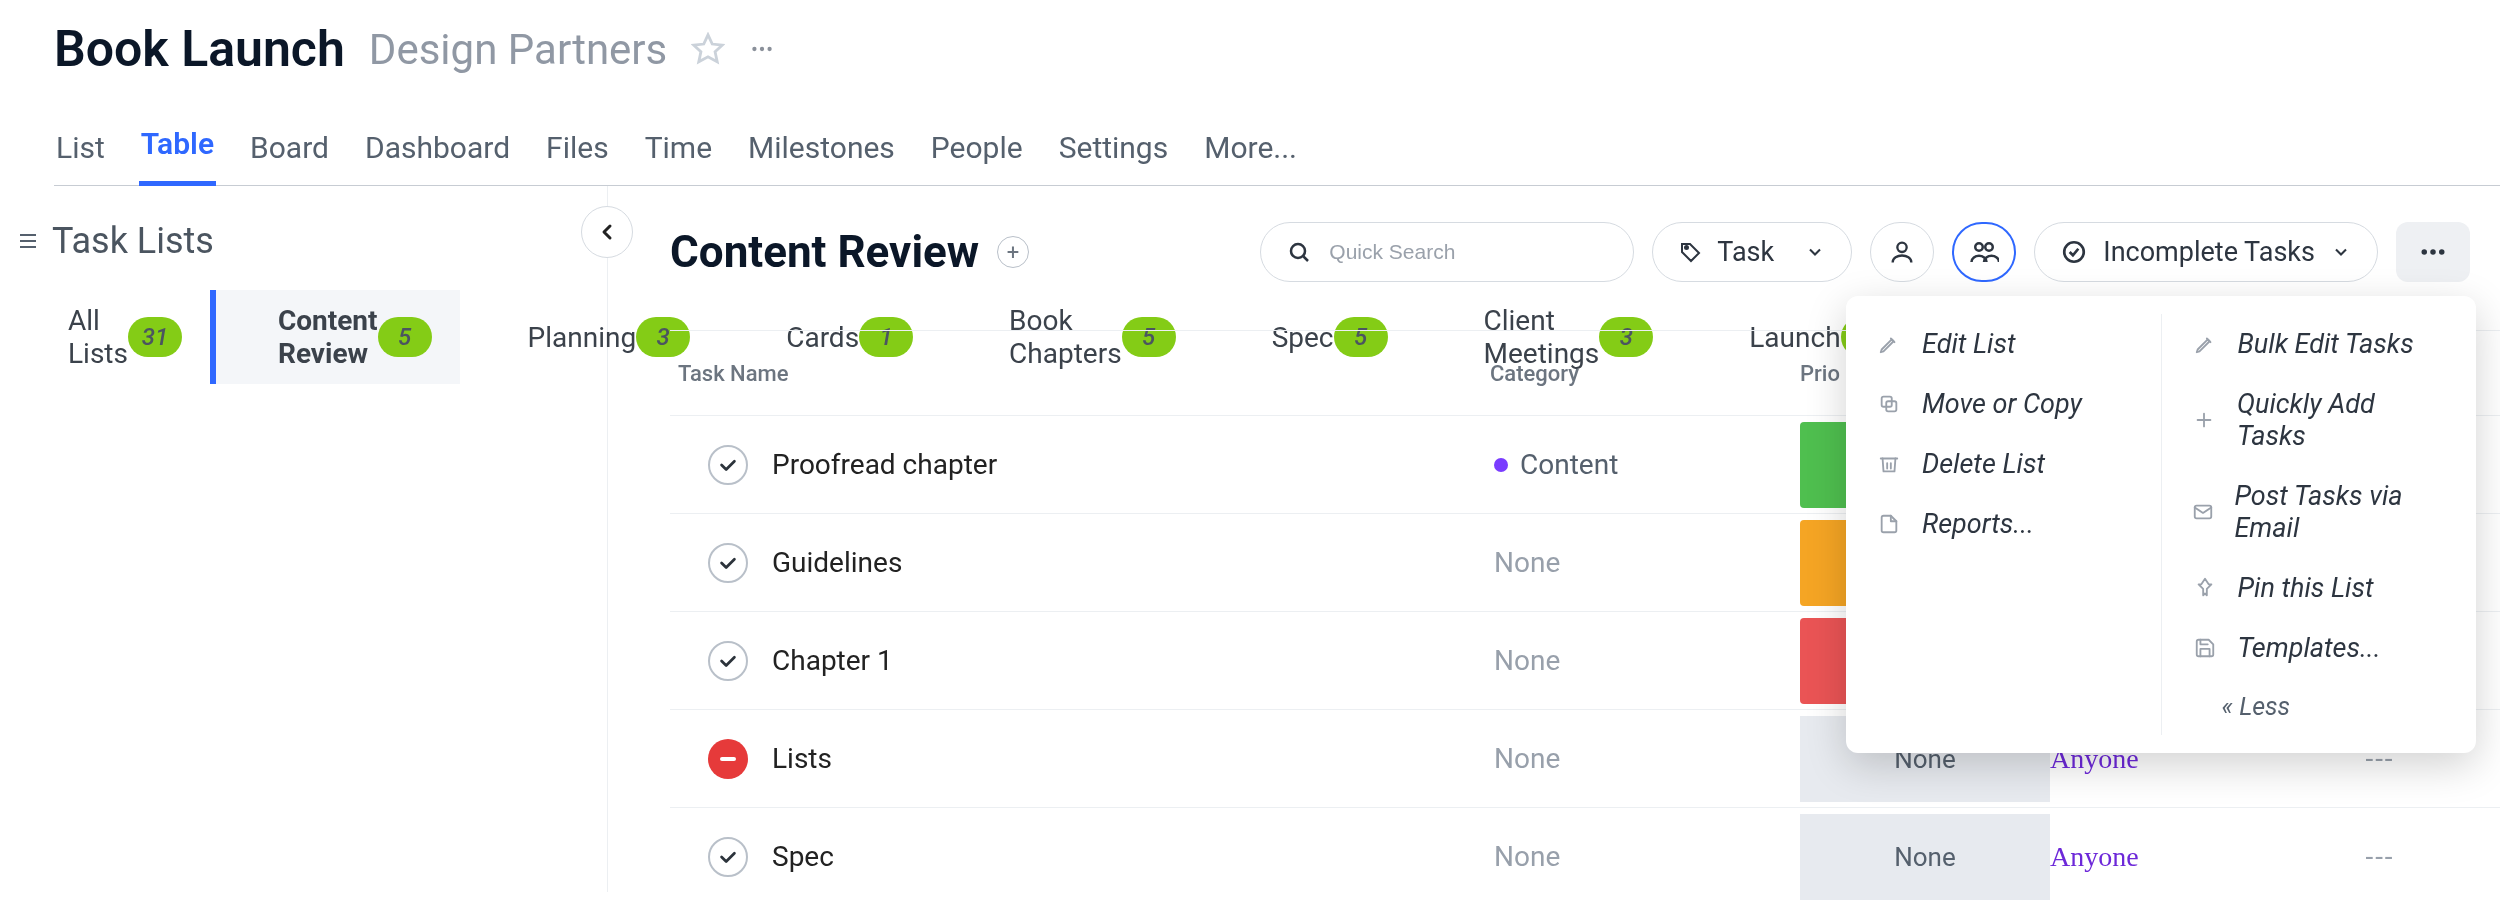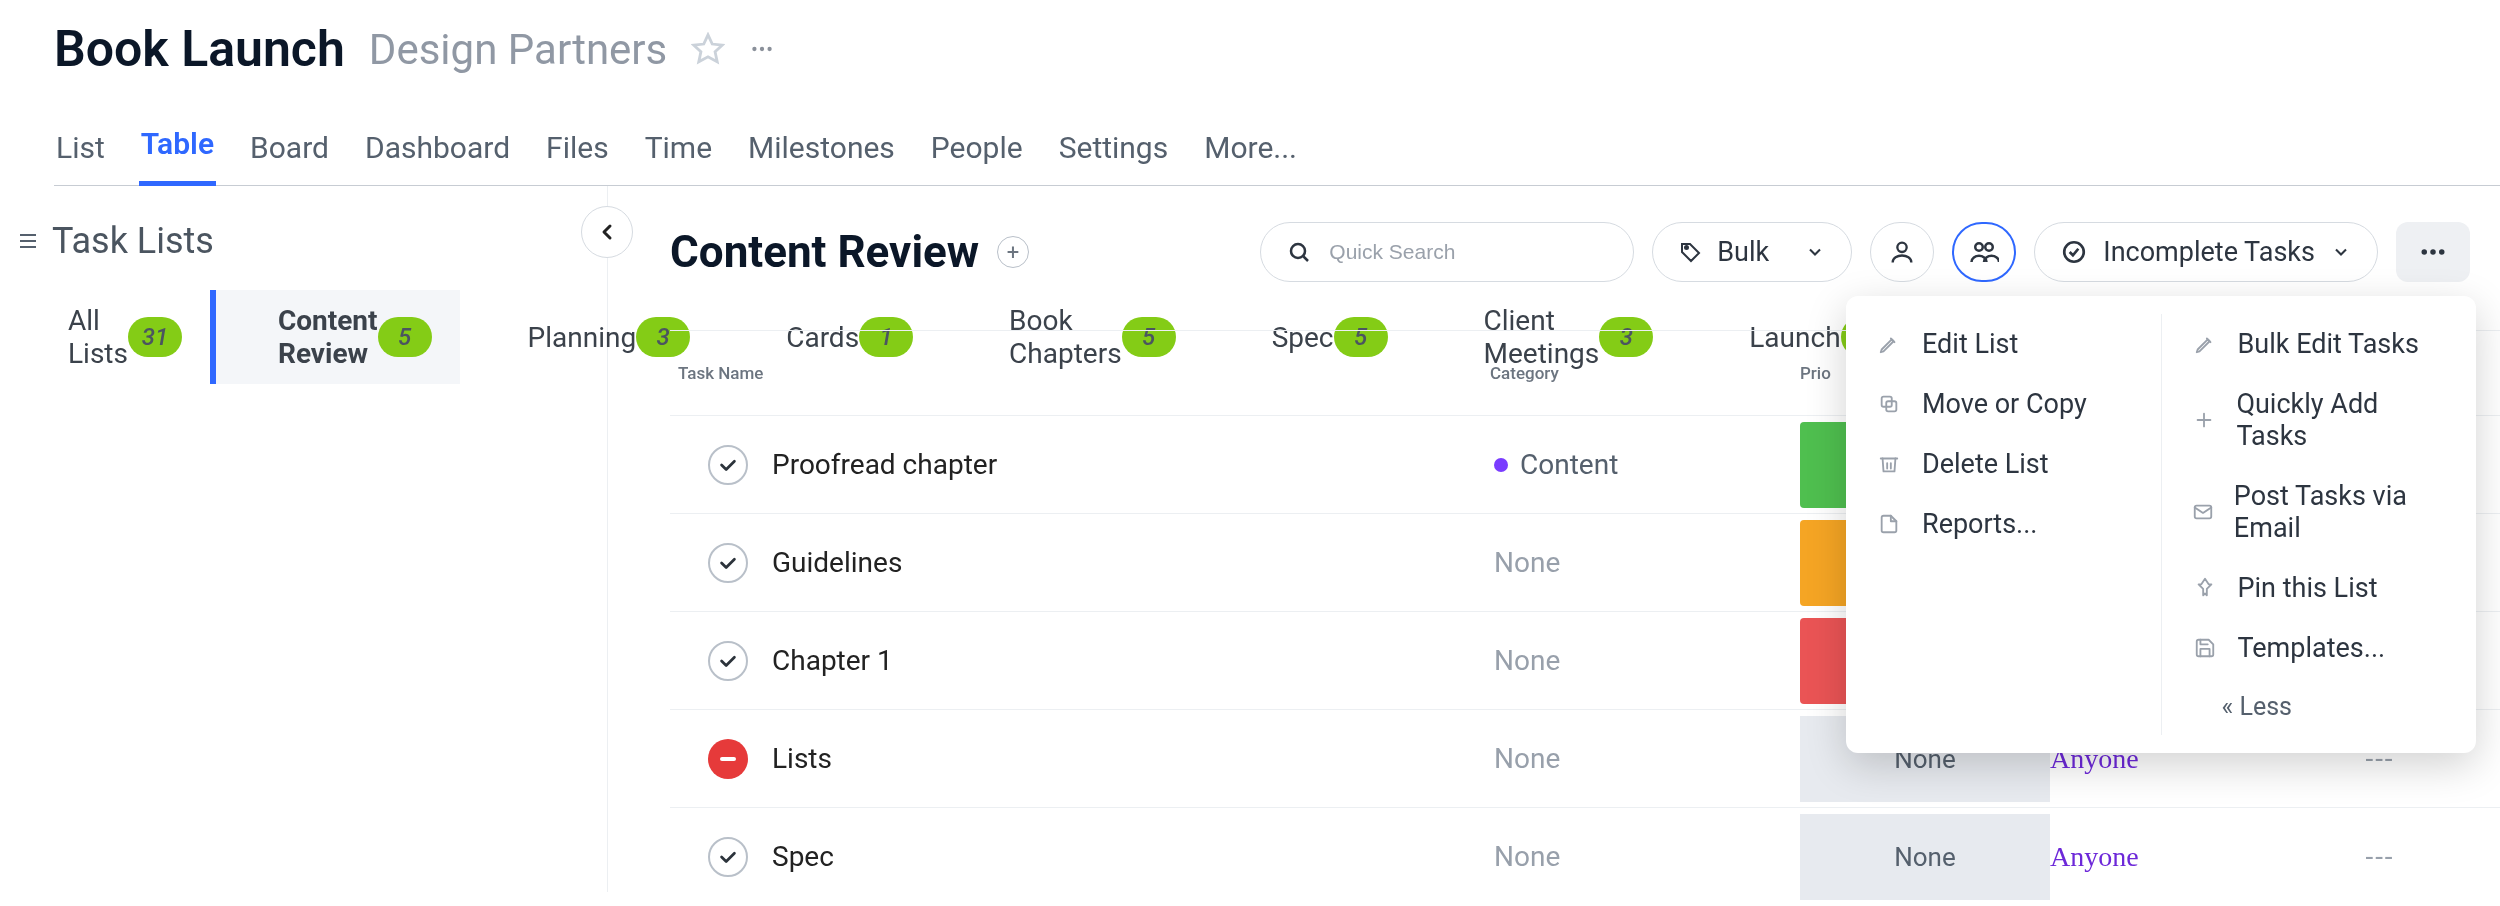--- a/index.html
+++ b/index.html
@@ -43,21 +43,21 @@
   .pill { height: 60px; border-radius: 34px; border: 1.5px solid #d6dbe1; background: #fff; display: flex; align-items: center; padding: 0 26px; font-size: 27px; color: #2d3540; gap: 16px; white-space: nowrap; }
   .pill input { border: none; outline: none; font-size: 21px; width: 280px; background: transparent; }
   .pill input::placeholder { color: #9aa1ab; }
   .pill.icon-only { padding: 0; width: 64px; justify-content: center; }
   .pill.selected { border-color: #2f68ff; border-width: 2px; }
   .square-icon { width: 74px; height: 60px; border-radius: 12px; background: #eef0f3; display: flex; align-items: center; justify-content: center; cursor: pointer; color: #2d3540; }
 
   
   .task-table { margin-top: 48px; border-top: 1px solid #eceff2; }
   .thead, .trow { display: grid; grid-template-columns: 820px 310px 250px 220px 220px; align-items: center; }
-  .thead { height: 84px; font-size: 17px; color: #6c7580; font-weight: 500; }
+  .thead { height: 84px; font-size: 22px; color: #6c7580; font-weight: 500; }
   .thead .th:first-child { padding-left: 8px; }
   .trow { height: 98px; border-top: 1px solid #eceff2; font-size: 28px; color: #222; }
   .tname-cell { display: flex; align-items: center; gap: 24px; padding-left: 38px; }
   .check-circle { width: 40px; height: 40px; border-radius: 50%; border: 2px solid #b9c0c9; display: flex; align-items: center; justify-content: center; color: #2c333b; flex-shrink: 0; }
   .check-circle svg { width: 22px; height: 22px; }
   .block-circle { width: 40px; height: 40px; border-radius: 50%; background: #e63a3a; display: flex; align-items: center; justify-content: center; color: #fff; flex-shrink: 0; }
   .block-circle .dash { width: 16px; height: 4px; background: #fff; border-radius: 2px; }
   .cat-cell { display: flex; align-items: center; gap: 12px; color: #55606d; padding-left: 4px; }
   .cat-dot { width: 14px; height: 14px; border-radius: 50%; }
   .muted { color: #98a0ab; }
@@ -66,21 +66,21 @@
   .prio-orange { background: #f5a524; }
   .prio-red { background: #ea5455; }
   .prio-none { background: #e7eaef; display: flex; align-items: center; justify-content: center; width: 100%; height: 86px; color: #55606d; font-size: 26px; }
   .center { text-align: left; color: #6d28d9; font-family: Liberation Serif, serif; }
   .dashes { color: #98a0ab; letter-spacing: 2px; text-align: center; }
 
   
   .dropdown { position: absolute; top: 110px; left: 1238px; width: 630px; background: #fff; border-radius: 12px; box-shadow: 0 12px 40px rgba(0,0,0,0.18); display: flex; padding: 18px 0; z-index: 50; }
   .dropdown-col { flex: 1; display: flex; flex-direction: column; }
   .dropdown-col:first-child { border-right: 1px solid #eceff2; }
-  .menu-item { display: flex; align-items: center; gap: 20px; padding: 14px 30px; font-size: 27px; color: #2d3540; cursor: pointer; }
+  .menu-item { display: flex; align-items: center; gap: 20px; padding: 14px 30px; font-size: 27px; color: #2d3540; cursor: pointer; font-style: italic; }
   .menu-item .mi-icon { width: 26px; color: #9aa1ab; display: flex; align-items: center; justify-content: center; }
   .menu-item.less { color: #55606d; font-size: 25px; padding-left: 60px; }
 
   svg { display: block; }
 </style>
 </head>
 <body>
 
 <div class="top-header">
   <div class="title-row">
@@ -184,21 +184,21 @@
               <line x1="21" y1="21" x2="16.5" y2="16.5"></line>
             </svg>
           <input placeholder="Quick Search" style="">
         </div>
         <div class="pill" style="width:200px; justify-content:space-between;">
           <span style="display:flex;align-items:center;gap:14px;">
             <svg width="24" height="24" viewBox="0 0 24 24" fill="none" stroke="currentColor" stroke-width="2">
                 <path d="M20 13l-8 8-9-9V4h8l9 9z"></path>
                 <circle cx="7.5" cy="7.5" r="1.5" fill="currentColor"></circle>
               </svg>
-            <span>Bulk</span>
+            <span>Task</span>
           </span>
           <svg width="20" height="20" viewBox="0 0 24 24" fill="none" stroke="currentColor" stroke-width="2.5">
               <polyline points="6 9 12 15 18 9"></polyline>
             </svg>
         </div>
         <div class="pill icon-only">
           <svg width="28" height="28" viewBox="0 0 24 24" fill="none" stroke="currentColor" stroke-width="2">
               <circle cx="12" cy="8" r="4"></circle>
               <path d="M4 21c0-4 4-6 8-6s8 2 8 6"></path>
             </svg>

